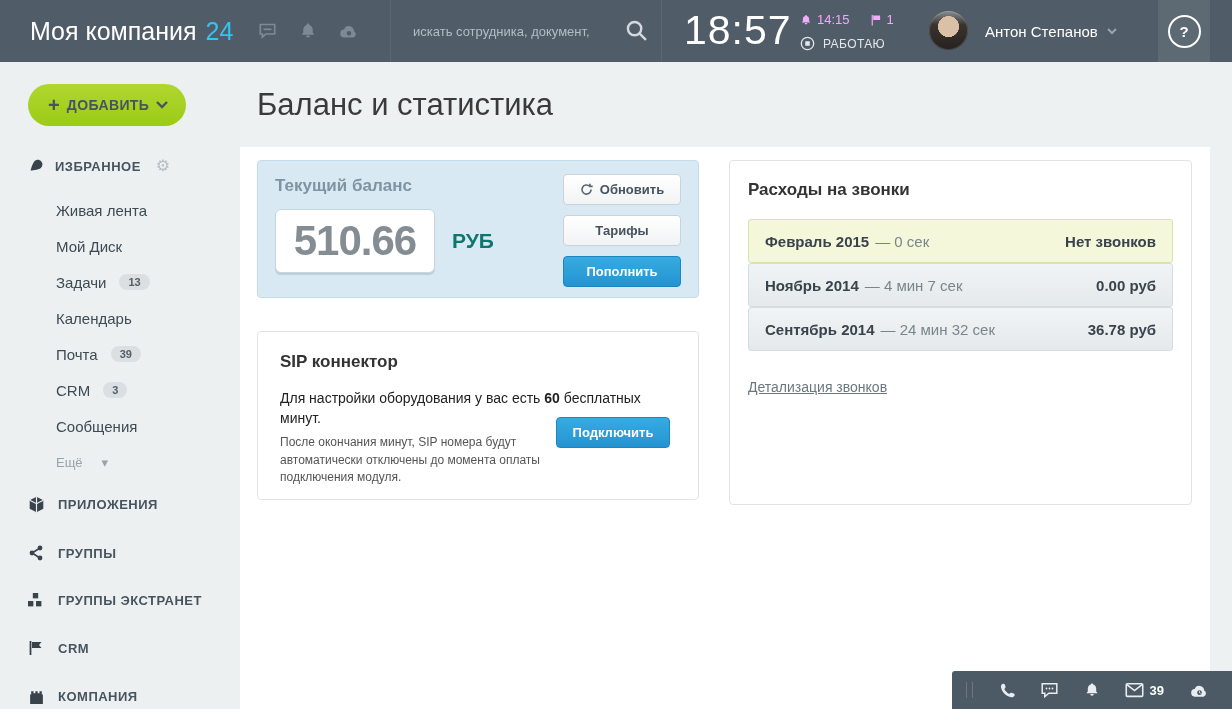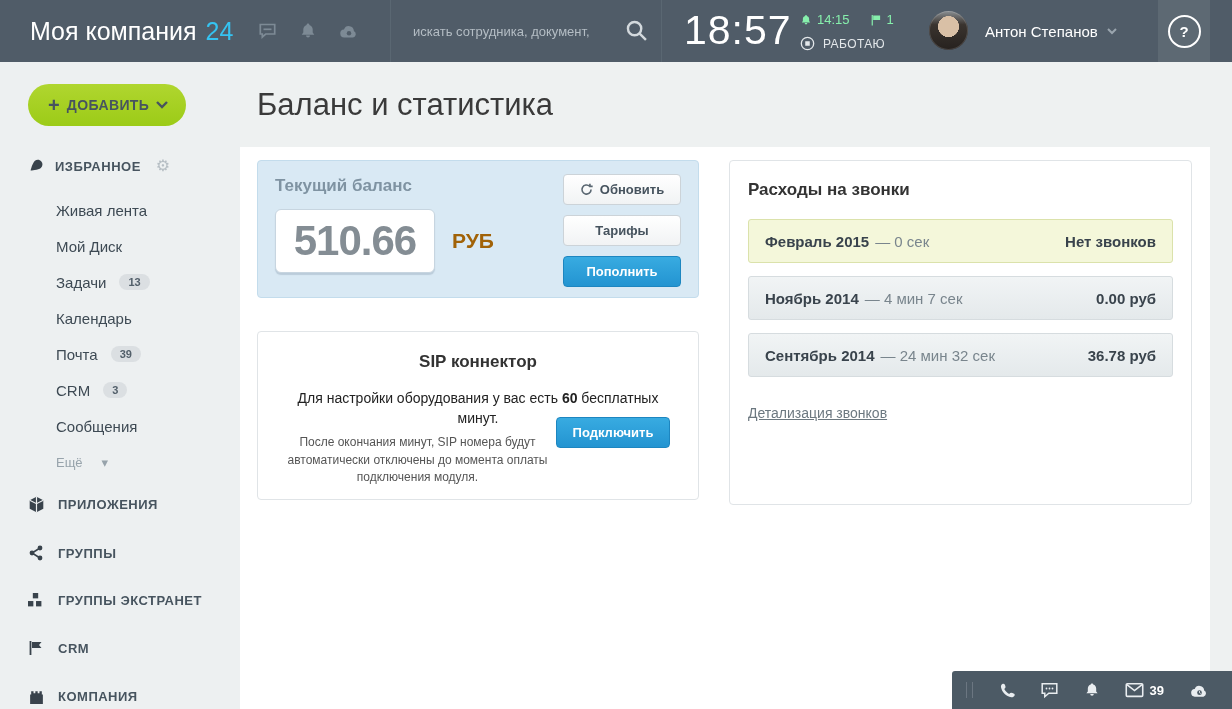--- a/index.html
+++ b/index.html
@@ -17,21 +17,21 @@
   .brand .num { color:#35c3f1; margin-left:9px; }
   .topbar-icons { position:absolute; left:258px; top:0; height:62px; display:flex; align-items:center; gap:22px; color:#7d8a95; }
   .search { position:absolute; left:390px; top:0; width:272px; height:62px;
     border-left:1px solid #5a6772; border-right:1px solid #5a6772;
     display:flex; align-items:center; padding:0 12px 0 22px; }
   .search input { flex:1; background:transparent; border:none; outline:none; font-size:13px; color:#d6dce0; font-family:"Liberation Sans", sans-serif; min-width:0; }
   .search input::placeholder { color:#b4bdc4; opacity:1; }
   .search .mag { color:#d3d9dd; margin-left:4px; }
   .clock { position:absolute; left:684px; top:7px; font-size:41px; font-weight:300; color:#fff; letter-spacing:1px; }
   .statusbox { position:absolute; left:800px; top:12px; }
-  .statusrow1 { display:flex; align-items:center; gap:5px; color:#86efac; font-size:13px; }
+  .statusrow1 { display:flex; align-items:center; gap:5px; color:#f0abfc; font-size:13px; }
   .statusrow1 .gap { width:10px; }
   .statusrow2 { margin-top:9px; display:flex; align-items:center; gap:8px; color:#e3e7ea; font-size:12px; letter-spacing:.4px; }
   .avatar { position:absolute; left:929px; top:11px; width:39px; height:39px; border-radius:50%;
     background:
       radial-gradient(circle at 50% 40%, #d9c0a6 0 34%, rgba(0,0,0,0) 35%),
       linear-gradient(180deg,#8a8f93 0%, #3a342f 35%, #26211e 100%);
     box-shadow:0 0 0 1px rgba(255,255,255,.15) inset; }
   .username { position:absolute; left:985px; top:0; height:62px; display:flex; align-items:center; gap:9px; color:#fff; font-weight:normal; font-size:15px; }
   .username .caret { color:#9aa5ae; }
   .help { position:absolute; right:22px; top:0; width:52px; height:62px; background:#5d6973; display:flex; align-items:center; justify-content:center; cursor:pointer; }
@@ -63,37 +63,37 @@
   .panel { position:absolute; top:85px; left:0; right:22px; bottom:0; background:#fff; padding:13px 17px; display:flex; gap:30px; align-items:flex-start; }
   .col-left { width:442px; flex:none; }
   .col-right { width:463px; flex:none; }
 
   .balance-card { height:138px; background:#d9e9f4; border:1px solid #c3dcec; border-radius:4px; padding:15px 17px; position:relative; }
   .balance-title { color:#7f93a2; font-weight:bold; font-size:17px; }
   .balance-row { margin-top:13px; display:flex; align-items:center; }
   .amount-box { width:160px; height:64px; background:#fff; border:1px solid #c7d5e0; border-radius:6px;
     box-shadow:0 2px 1px rgba(120,140,160,.3); display:flex; align-items:center; justify-content:center;
     font-size:42px; font-weight:bold; color:#848d94; letter-spacing:-1px; }
-  .currency { margin-left:17px; font-size:21px; font-weight:bold; color:#a16207; }
+  .currency { margin-left:17px; font-size:21px; font-weight:bold; color:#0f766e; }
   .balance-btns { position:absolute; top:13px; right:17px; width:118px; display:flex; flex-direction:column; gap:10px; }
   .btn { height:31px; border-radius:4px; display:flex; align-items:center; justify-content:center; gap:7px;
     font-size:13px; font-weight:bold; cursor:pointer; }
   .btn-light { background:linear-gradient(#ffffff,#f1f3f4); border:1px solid #ccd3d8; color:#46535e; }
   .btn-light .ref { color:#5a6772; }
   .btn-blue { background:linear-gradient(#38abe1,#2394d1); border:1px solid #1d86c0; color:#fff; }
 
-  .sip-card { margin-top:33px; background:#fff; border:1px solid #e0e4e7; border-radius:4px; padding:20px 22px; position:relative; height:169px;text-align:center; }
+  .sip-card { margin-top:33px; background:#fff; border:1px solid #e0e4e7; border-radius:4px; padding:20px 22px; position:relative; height:169px; }
   .sip-title { font-size:17px; font-weight:bold; color:#333; }
   .sip-line { margin-top:17px; font-size:14px; color:#222; line-height:1.4; }
   .sip-note { margin-top:6px; font-size:12px; color:#555; line-height:1.45; width:275px; }
   .sip-btn { position:absolute; right:28px; top:85px; width:114px; }
 
   .expenses-card { background:#fff; border:1px solid #e0e4e7; border-radius:4px; padding:19px 18px 24px; min-height:345px; }
   .exp-title { font-size:17px; font-weight:bold; color:#333; }
-  .exp-rows { margin-top:19px; display:flex; flex-direction:column; gap:13px; }
+  .exp-rows { margin-top:19px; display:flex; flex-direction:column; }
   .exp-row { height:44px; border-radius:3px; display:flex; align-items:center; padding:0 16px; font-size:15px; cursor:pointer; }
   .exp-row.normal { background:linear-gradient(#f1f4f5,#e4e9eb); border:1px solid #d6dcdf; }
   .exp-row.highlight { background:#f4f7da; border:1px solid #dbe2ab; }
   .exp-month { font-weight:bold; color:#39434c; }
   .exp-duration { color:#79858d; margin-left:6px; }
   .exp-amount { margin-left:auto; font-weight:bold; color:#39434c; }
   .exp-link { display:inline-block; margin-top:28px; color:#6c7880; font-size:14px; text-decoration:underline; cursor:pointer; }
 
   
   .dock { position:absolute; right:0; bottom:0; height:38px; background:#4c5a65; display:flex; align-items:center;

